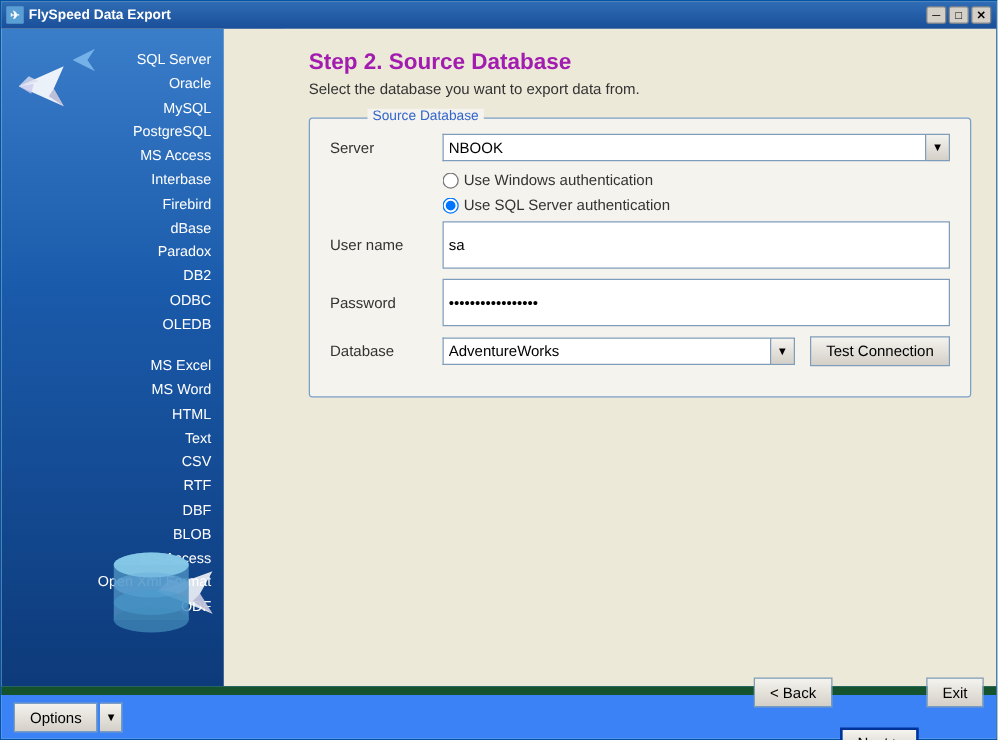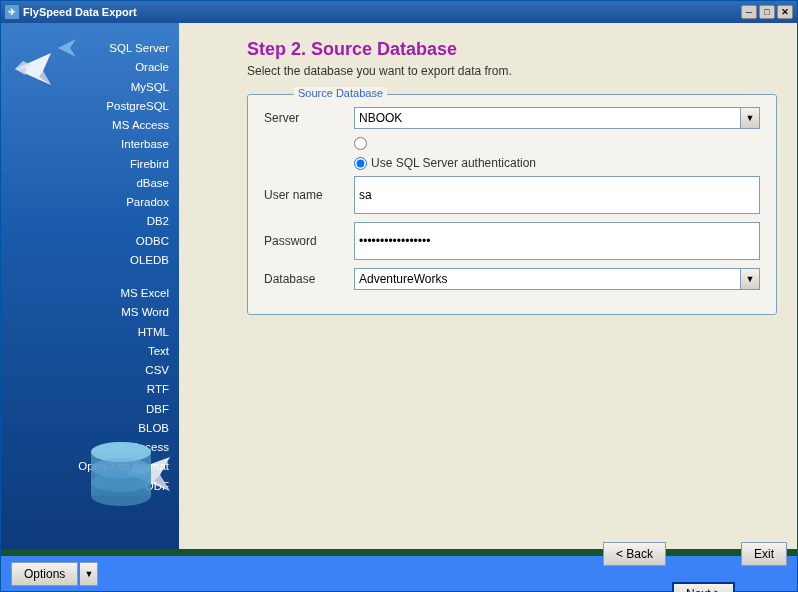--- a/index.html
+++ b/index.html
@@ -345,20 +345,21 @@
         <div class="form-row">
           <span class="form-label">Server</span>
           <div class="form-control-combo">
             <input class="combo-input" type="text" value="NBOOK" style="">
             <div class="combo-btn">▼</div>
           </div>
         </div>
 
         <div class="radio-row">
           <input type="radio" name="auth" id="auth-windows" style="">
+          <label class="radio-label" for="auth-windows">Use Windows authentication</label>
         </div>
 
         <div class="radio-row">
           <input type="radio" name="auth" id="auth-sql" checked="" style="">
           <label class="radio-label" for="auth-sql">Use SQL Server authentication</label>
         </div>
 
         <div class="form-row">
           <span class="form-label">User name</span>
           <input class="form-control" type="text" value="sa" style="">
@@ -368,20 +369,21 @@
           <span class="form-label">Password</span>
           <input class="form-control" type="password" value="secretpassword123" style="">
         </div>
 
         <div class="form-row db-row">
           <span class="form-label">Database</span>
           <div class="form-control-combo">
             <input class="combo-input" type="text" value="AdventureWorks" style="">
             <div class="combo-btn">▼</div>
           </div>
+          <button class="test-btn">Test Connection</button>
         </div>
       </div>
     </div>
   </div>
 
   <div class="bottom-bar">
     <div class="bottom-left">
       <button class="btn-options">Options</button>
       <div class="btn-options-arrow">▼</div>
     </div>

